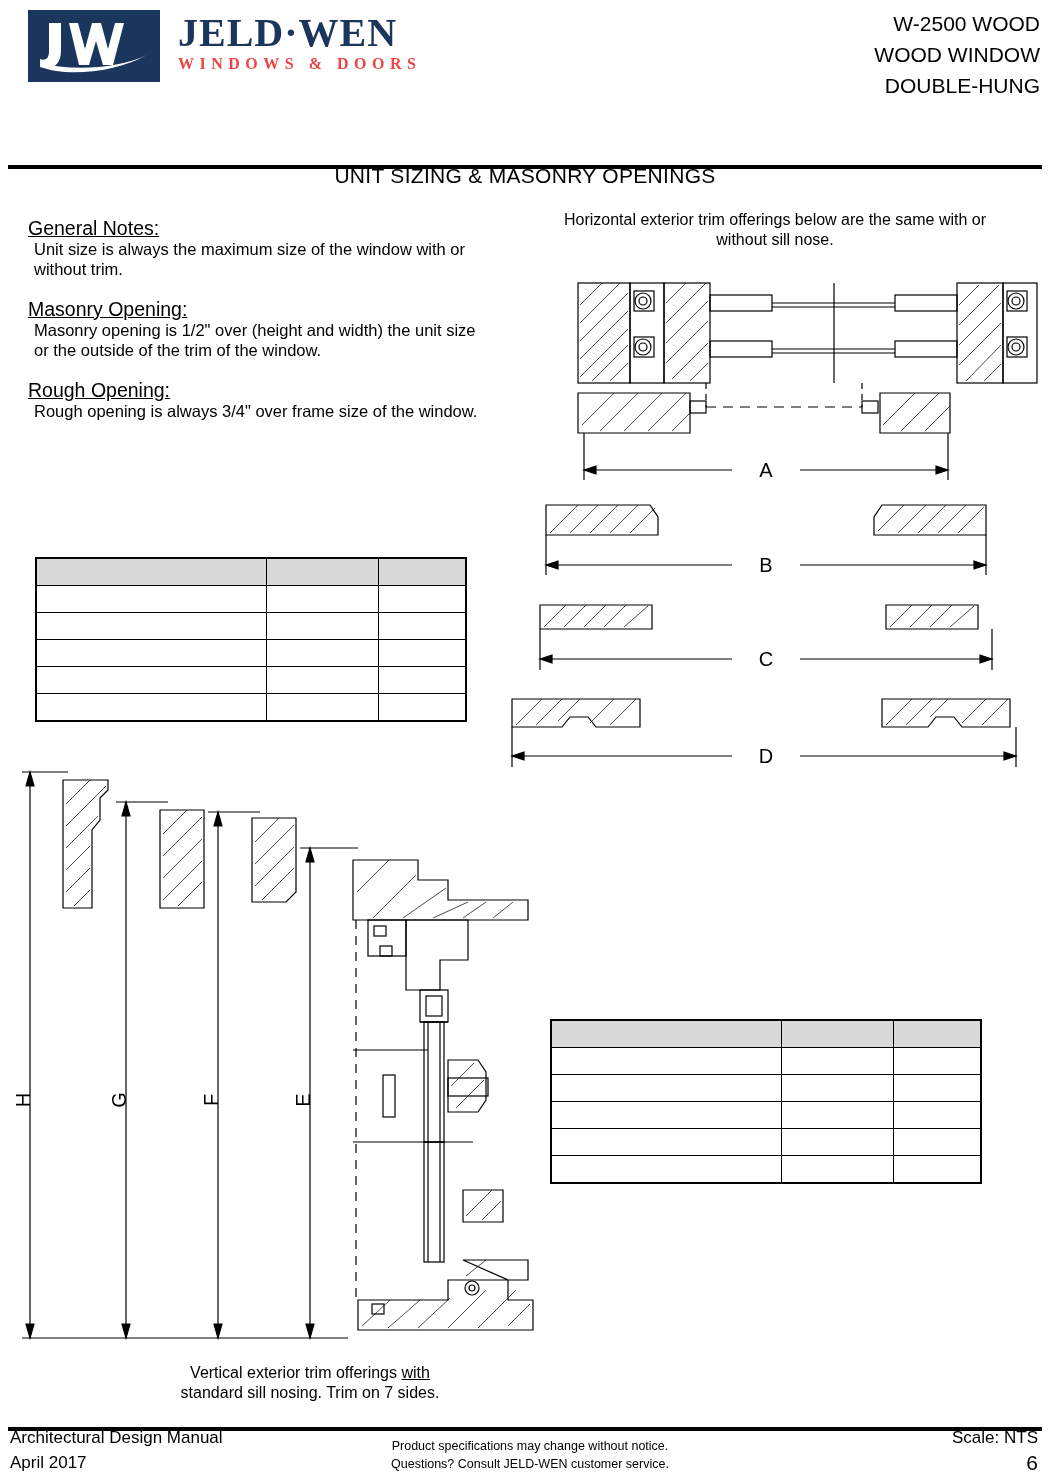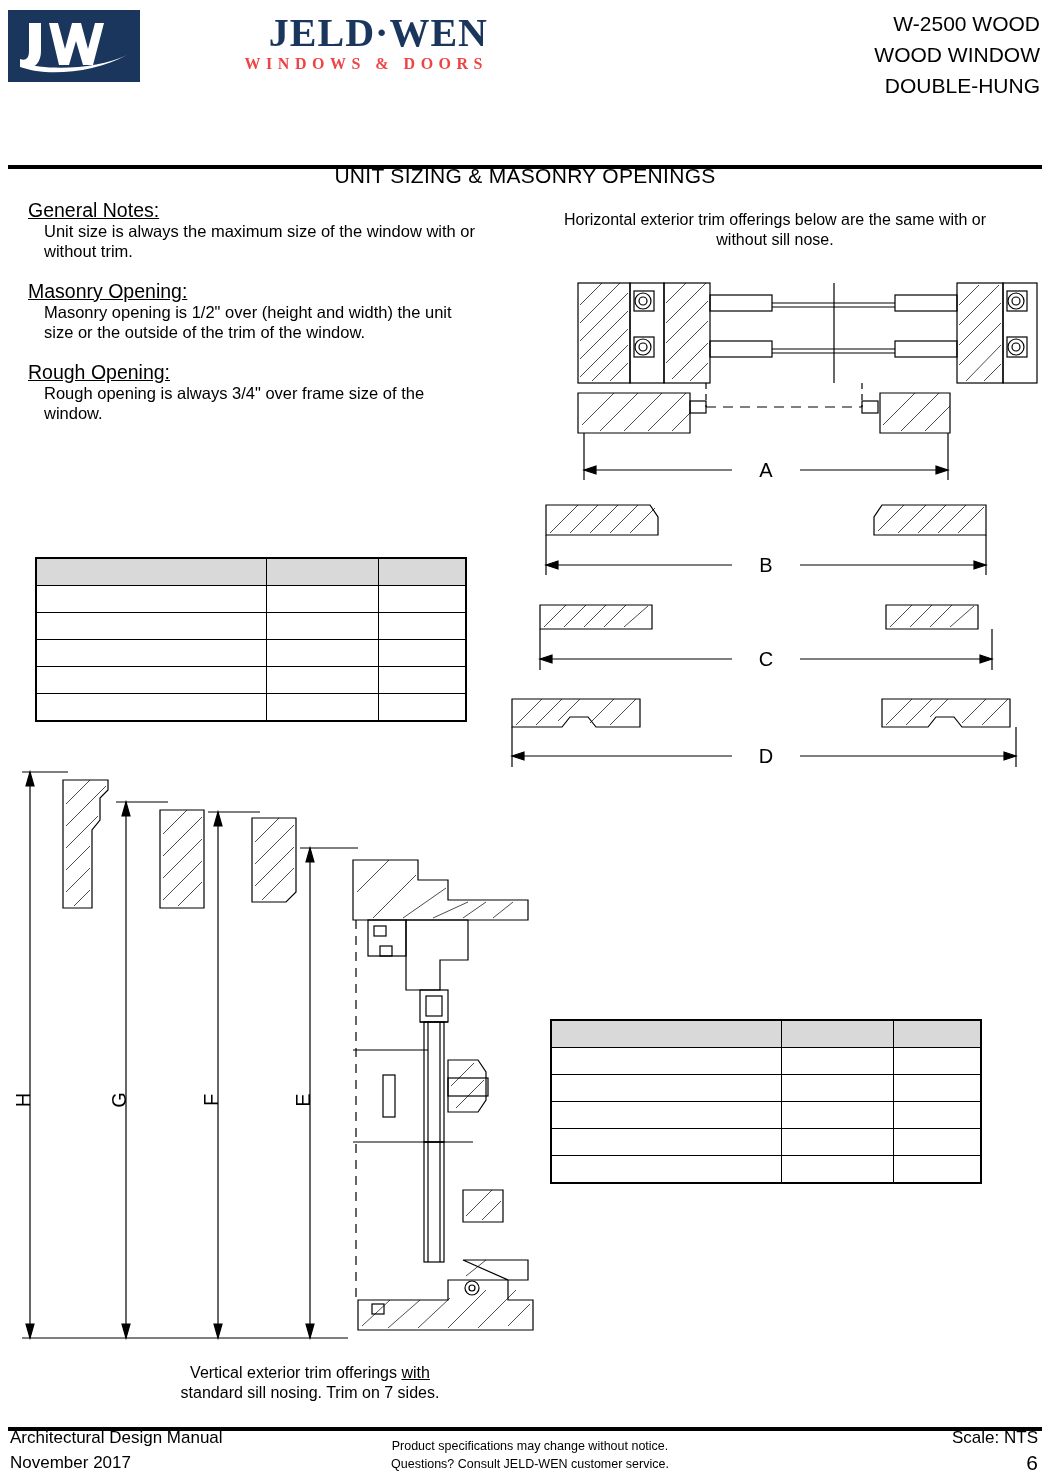--- a/index.html
+++ b/index.html
@@ -7,21 +7,21 @@
     width:1050px;height:1483px;
     background:#ffffff;
     font-family:"Liberation Sans", sans-serif;
     color:#000;
     position:relative;
     overflow:hidden;
   }
   .page{position:absolute;inset:0;}
 
   
-  .logo-block{position:absolute;left:8px;top:10px;width:480px;height:70px;text-align:right;}
+  .logo-block{position:absolute;left:28px;top:10px;width:480px;height:70px;}
   .jw-badge{
     position:absolute;left:0;top:0;width:128px;height:68px;
     background:#1b365d;border:2px solid #1b365d;
     display:flex;align-items:center;justify-content:center;
   }
   .jw-badge svg{display:block;}
   .brand-text{
     position:absolute;left:150px;top:2px;width:330px;
   }
   .brand-main{
@@ -42,24 +42,24 @@
     position:absolute;left:0;right:0;top:132px;text-align:center;
     font-size:21px;letter-spacing:0.3px;margin-top:32px;
   }
   .rule-top{
     position:absolute;left:8px;right:8px;top:165px;height:4px;background:#000;
   }
 
   
   .notes{position:absolute;left:28px;top:200px;width:450px;font-size:16.5px;line-height:20px;}
   .notes h3{
-    margin:0 0 1px 0;font-size:19.5px;font-weight:normal;
+    margin:18px 0 1px 0;font-size:19.5px;font-weight:normal;
     text-decoration:underline;
   }
-  .notes p{margin:0 0 20px 16px;}
+  .notes p{margin:0 0 20px 6px;}
 
   
   .data-table{
     position:absolute;border:2px solid #000;border-collapse:collapse;
     font-size:13px;background:#fff;
   }
   .data-table td,.data-table th{
     border:1px solid #000;padding:2px 4px;height:22px;font-weight:normal;text-align:left;
   }
   .data-table thead td{background:#d9d9d9;height:22px;}
@@ -481,21 +481,21 @@
   </table>
 
   <div class="cap" id="cap-vert">
     <span>Vertical exterior trim offerings </span><span class="u">with</span><br>
     <span>standard sill nosing. Trim on 7 sides.</span>
   </div>
 
   <div class="rule-bot"></div>
   <div class="foot-left">
     <div>Architectural Design Manual</div>
-    <div>November 2017</div>
+    <div>April 2017</div>
   </div>
   <div class="foot-center">
     <div>Product specifications may change without notice.</div>
     <div>Questions? Consult JELD-WEN customer service.</div>
   </div>
   <div class="foot-right">
     <div>Scale: NTS</div>
     <div class="foot-page">6</div>
   </div>
 

